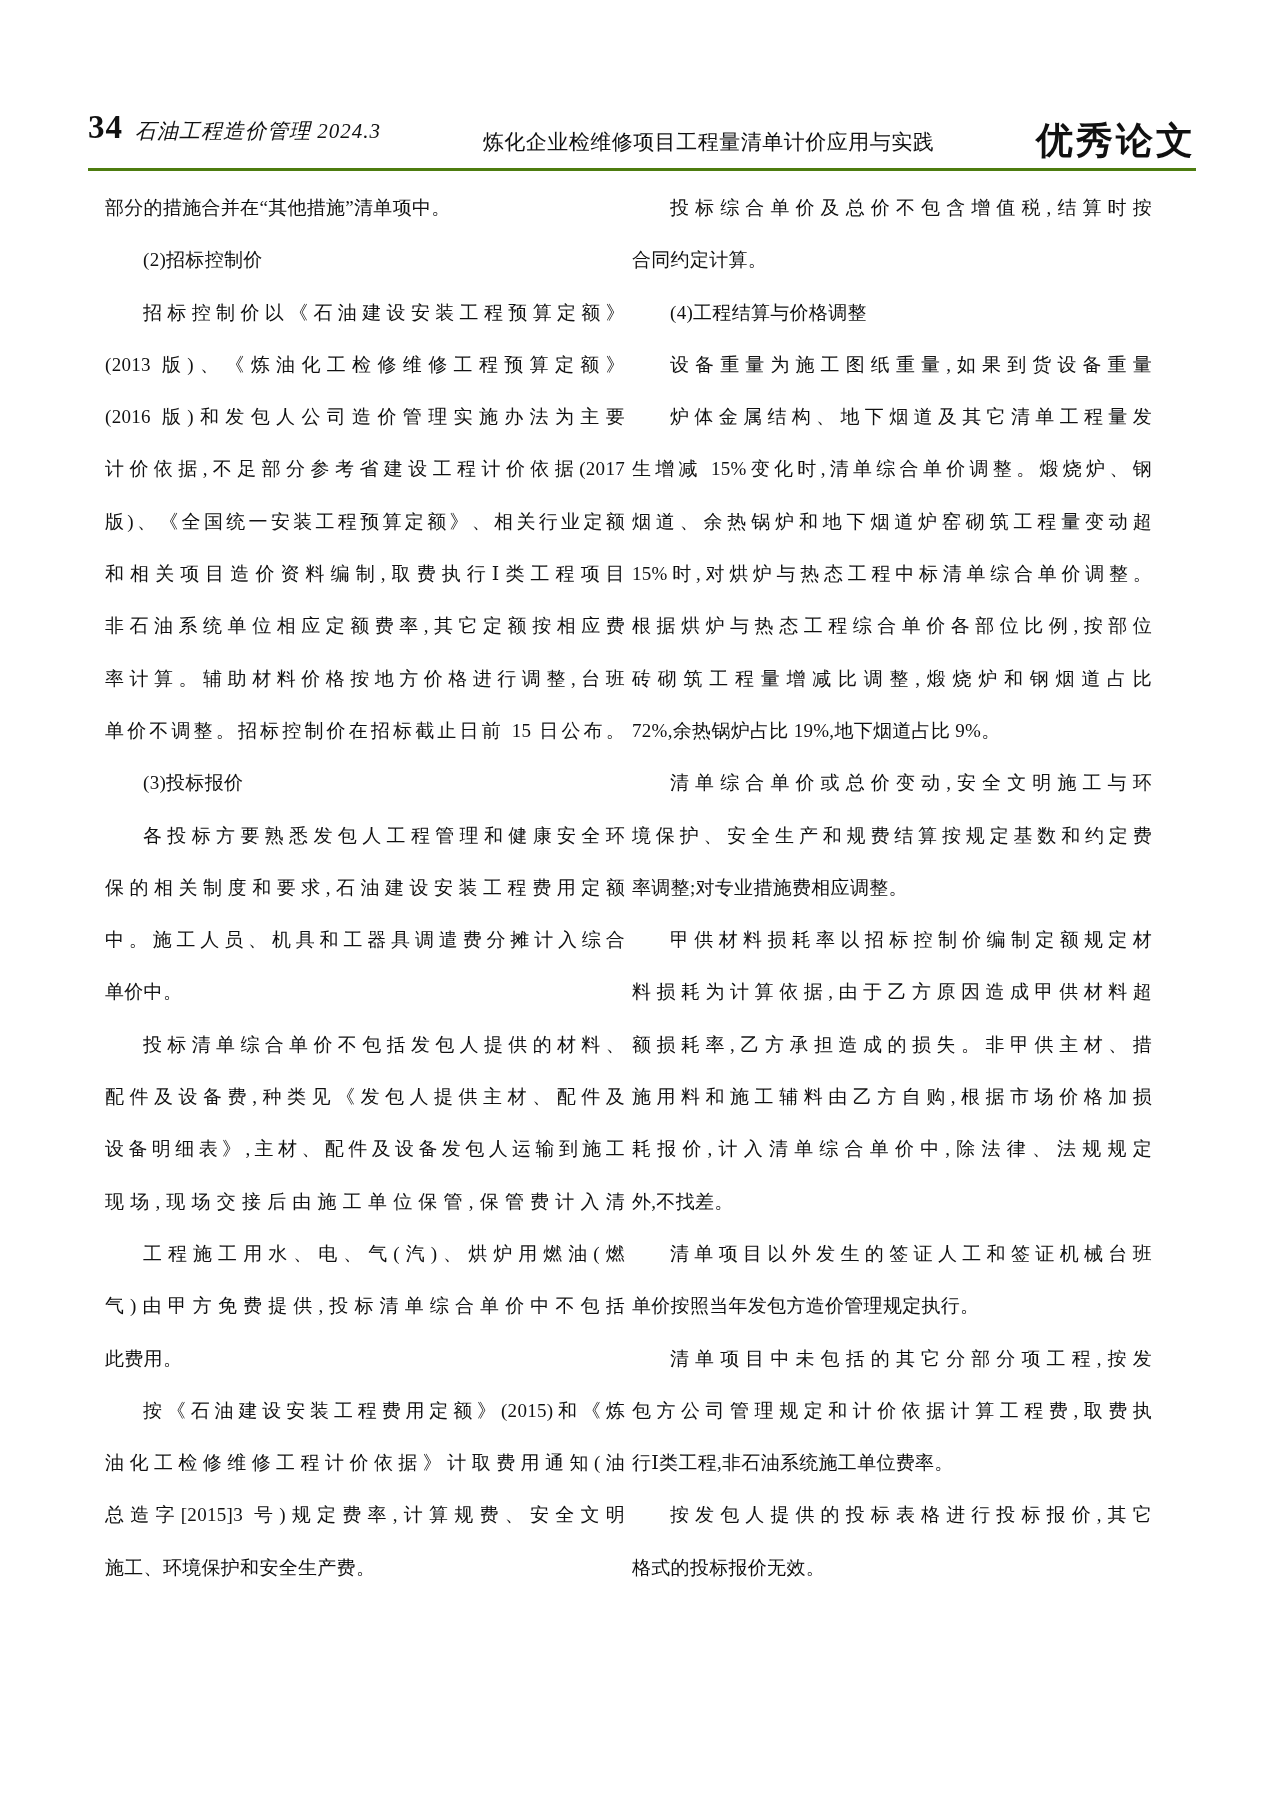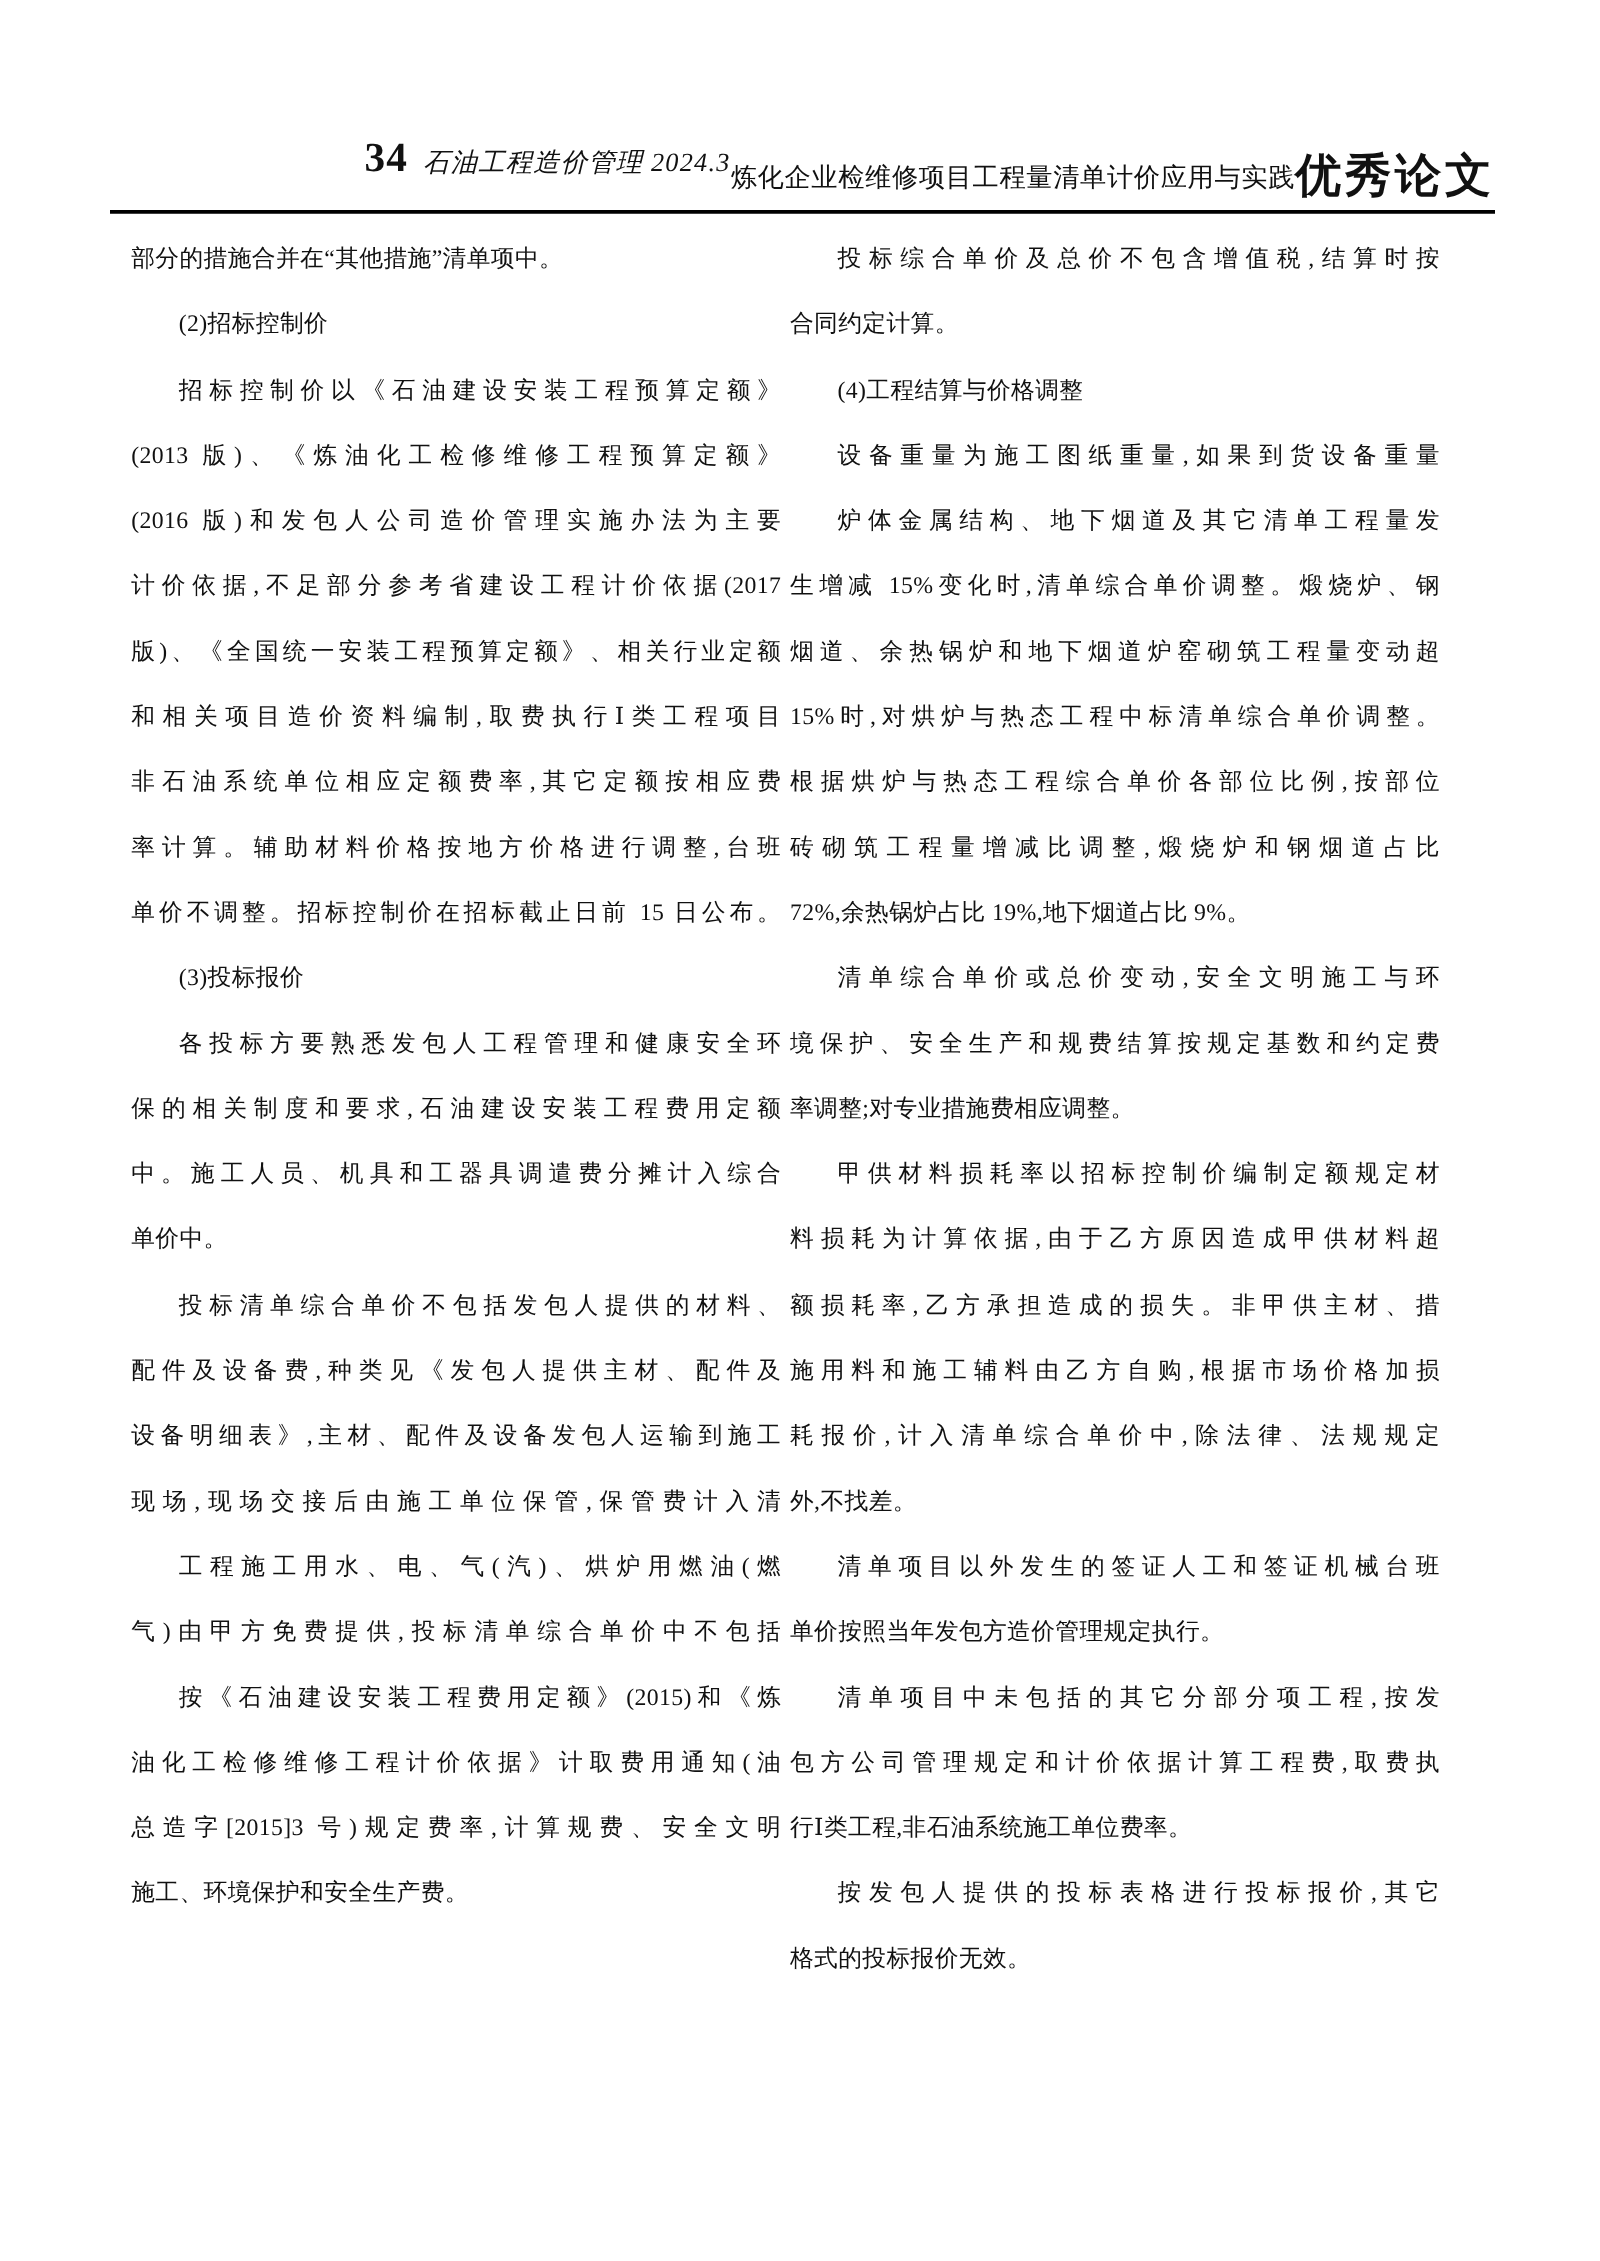--- a/index.html
+++ b/index.html
@@ -10,23 +10,23 @@
     margin:0 auto;
     font-family:"Liberation Serif","DejaVu Serif",serif;
     color:#111111;
     overflow:hidden;
   }
   
   .header{
     position:absolute;
     left:88px;top:100px;
     width:1108px;height:68px;
-    border-bottom:3px solid #000000;
+    border-bottom:3px solid #4d7c0f;
     display:flex;
-    justify-content:flex-end;
+    justify-content:space-between;
     align-items:flex-end;
   }
   .h-left{
     display:flex;
     align-items:baseline;
     margin-bottom:22px;
     white-space:nowrap;
   }
   .h-num{
     font-size:33px;
@@ -103,20 +103,21 @@
     <div class="ln ind">各投标方要熟悉发包人工程管理和健康安全环</div>
     <div class="ln">保的相关制度和要求,石油建设安装工程费用定额</div>
     <div class="ln">中。施工人员、机具和工器具调遣费分摊计入综合</div>
     <div class="ln end">单价中。</div>
     <div class="ln ind">投标清单综合单价不包括发包人提供的材料、</div>
     <div class="ln">配件及设备费,种类见《发包人提供主材、配件及</div>
     <div class="ln">设备明细表》,主材、配件及设备发包人运输到施工</div>
     <div class="ln">现场,现场交接后由施工单位保管,保管费计入清</div>
     <div class="ln ind">工程施工用水、电、气(汽)、烘炉用燃油(燃</div>
     <div class="ln">气)由甲方免费提供,投标清单综合单价中不包括</div>
+    <div class="ln end">此费用。</div>
     <div class="ln ind">按《石油建设安装工程费用定额》(2015)和《炼</div>
     <div class="ln">油化工检修维修工程计价依据》计取费用通知(油</div>
     <div class="ln">总造字[2015]3 号)规定费率,计算规费、安全文明</div>
     <div class="ln end">施工、环境保护和安全生产费。</div>
   </div>
 
   <div class="col col-right">
     <div class="ln ind">投标综合单价及总价不包含增值税,结算时按</div>
     <div class="ln end">合同约定计算。</div>
     <div class="ln ind end">(4)工程结算与价格调整</div>

